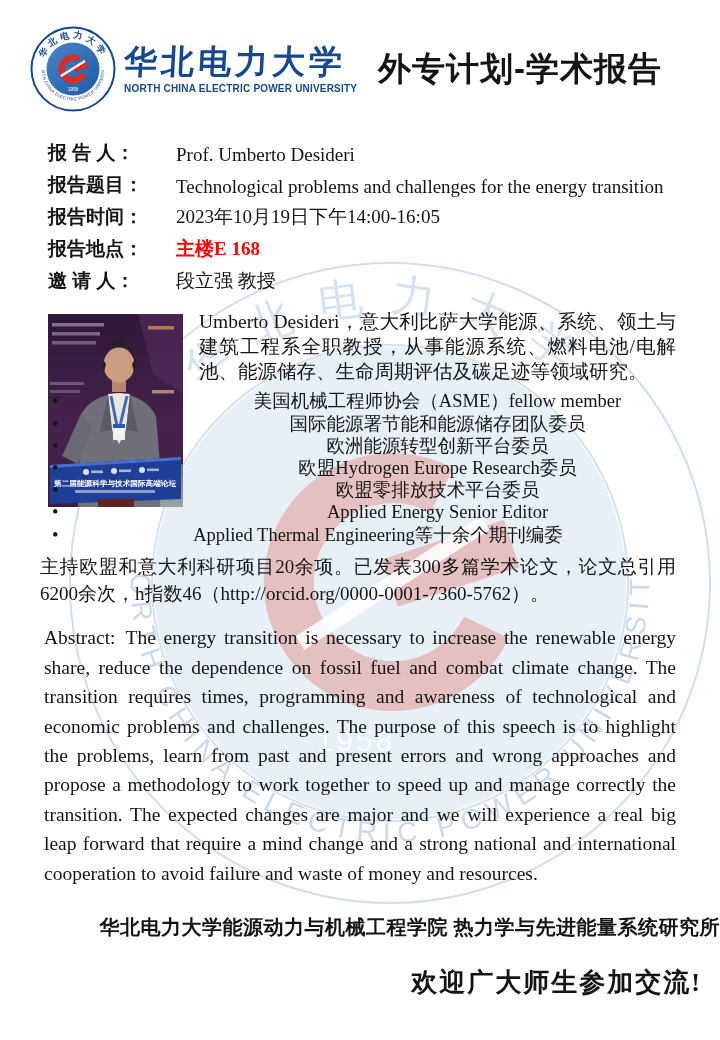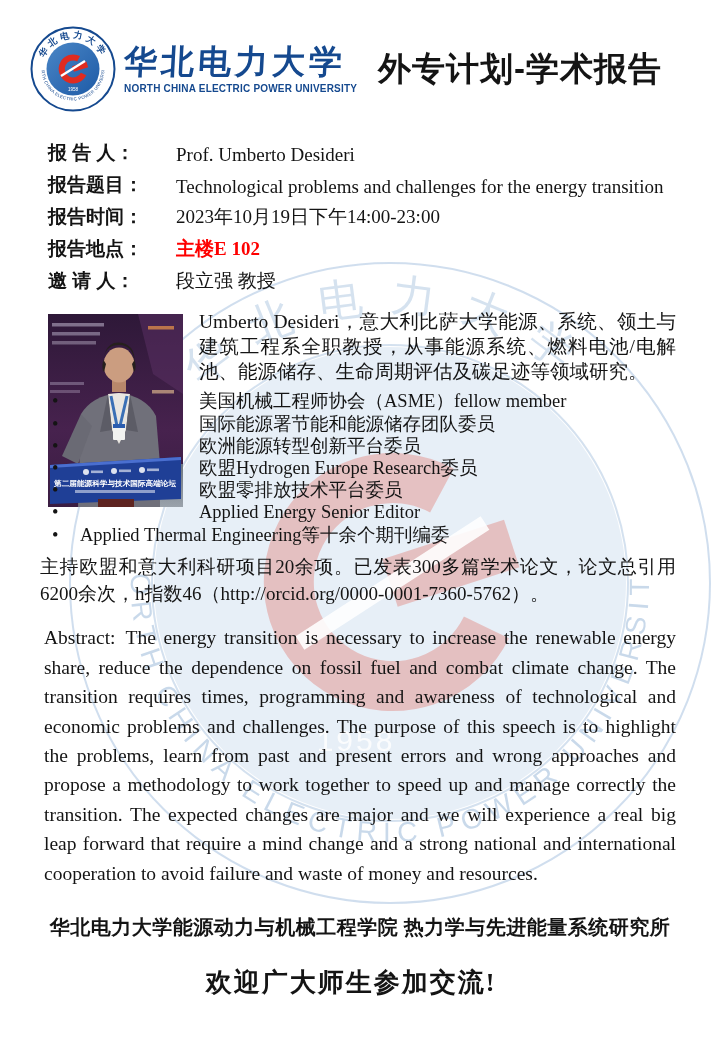--- a/index.html
+++ b/index.html
@@ -22,30 +22,30 @@
   .info{margin:22px 0 0 48px;}
   .info-row{display:flex;align-items:flex-end;height:32px;}
   .info-label{font-family:"Liberation Sans",sans-serif;font-weight:bold;font-size:19px;
               white-space:pre;width:122px;flex:0 0 auto;}
   .info-value{font-size:19px;margin-left:6px;white-space:nowrap;}
   .info-value.red{color:#fe0000;font-weight:bold;}
   
   .bio{margin:16px 44px 0 44px;}
   .photo{float:left;width:135px;height:193px;margin:4px 16px 4px 4px;display:block;}
   .bio-intro{margin:0;font-size:19.5px;line-height:24.8px;text-align:justify;}
-  .bio-bullets{margin:6px 0 0 0;padding:0;list-style:none;}
+  .bio-bullets{margin:6px 0 0 0;padding:0;list-style:none;text-align:center;}
   .bio-bullets li{font-size:18.5px;line-height:22.2px;padding-left:36px;position:relative;}
   .bio-bullets li::before{content:"\2022";position:absolute;left:8px;top:0;}
   .achievements{clear:both;margin:8px 0 0 -4px;font-size:19px;line-height:26.8px;text-align:justify;}
   
   .abstract{margin:16px 44px 0 44px;}
   .abstract p{margin:0;font-size:19.5px;line-height:29.4px;text-align:justify;}
   .abs-label{font-weight:normal;margin-right:10px;}
   
-  .footer{text-align:center;margin-top:26px;}
+  .footer{text-align:right;margin-top:26px;}
   .institute{font-size:20px;font-weight:bold;margin:0;letter-spacing:0.5px;}
   .welcome{font-size:26px;font-weight:bold;margin:24px 18px 0 0;letter-spacing:2px;}
 </style>
 </head>
 <body>
 
 <div class="page">
 
   <svg class="watermark" width="680" height="680" viewBox="0 0 680 680">
     <defs>
@@ -109,25 +109,25 @@
       <div class="info-row">
         <span class="info-label">报 告 人：</span>
         <span class="info-value">Prof. Umberto Desideri</span>
       </div>
       <div class="info-row">
         <span class="info-label">报告题目：</span>
         <span class="info-value">Technological problems and challenges for the energy transition</span>
       </div>
       <div class="info-row">
         <span class="info-label">报告时间：</span>
-        <span class="info-value">2023年10月19日下午14:00-23:00</span>
+        <span class="info-value">2023年10月19日下午14:00-16:05</span>
       </div>
       <div class="info-row">
         <span class="info-label">报告地点：</span>
-        <span class="info-value red">主楼E 102</span>
+        <span class="info-value red">主楼E 168</span>
       </div>
       <div class="info-row">
         <span class="info-label">邀 请 人：</span>
         <span class="info-value">段立强 教授</span>
       </div>
     </section>
 
     <section class="bio">
 
       <svg class="photo" viewBox="0 0 135 193">

